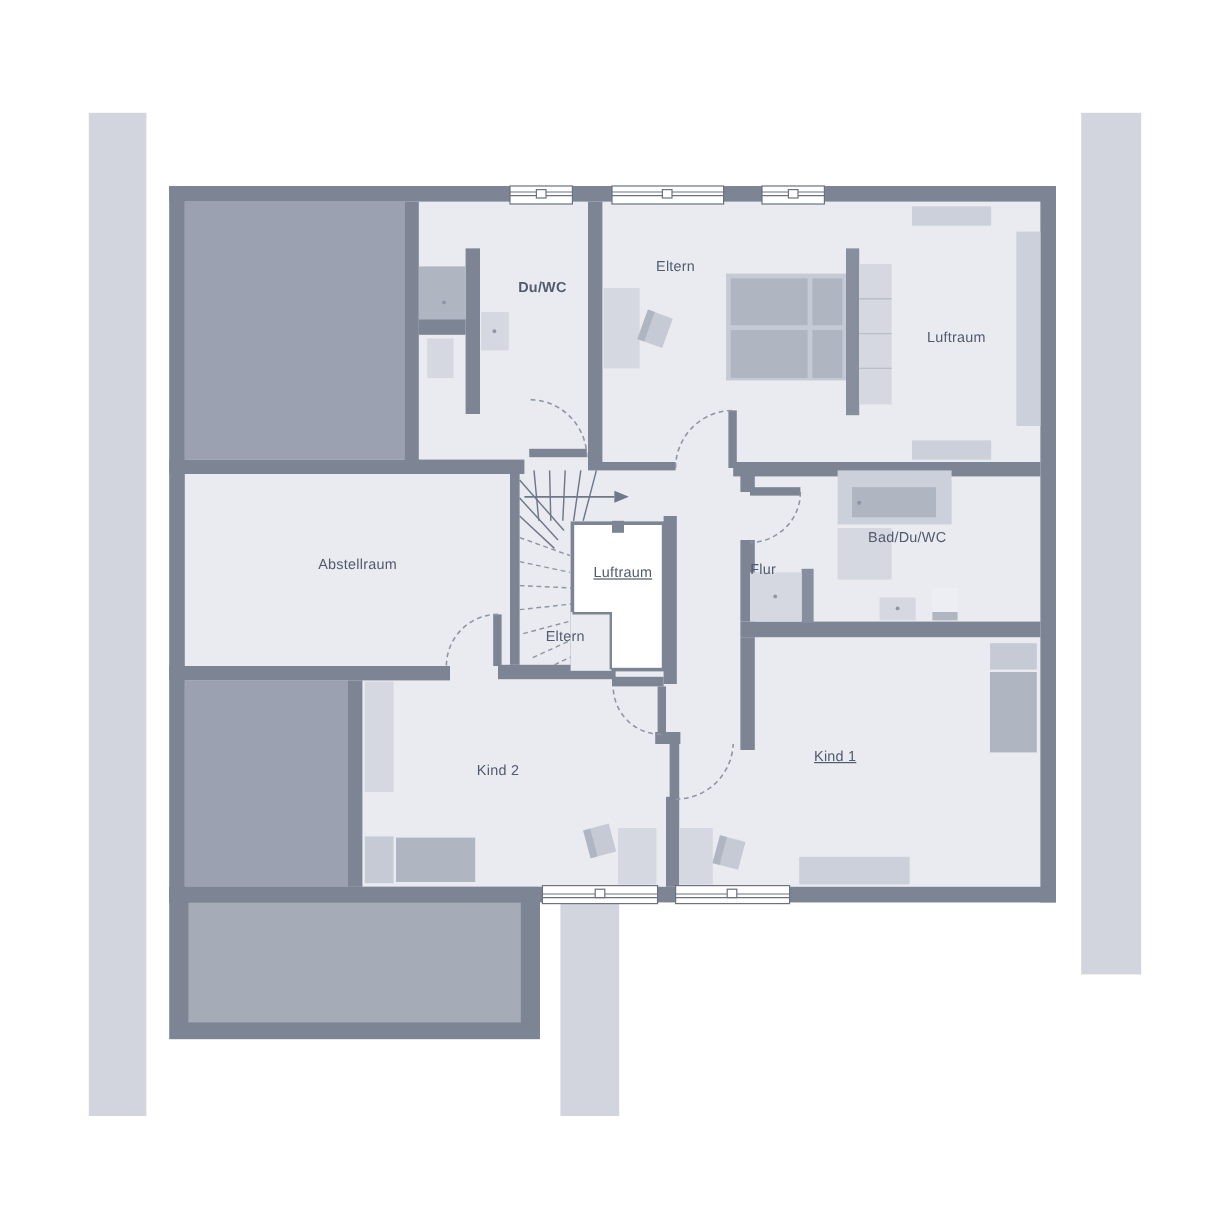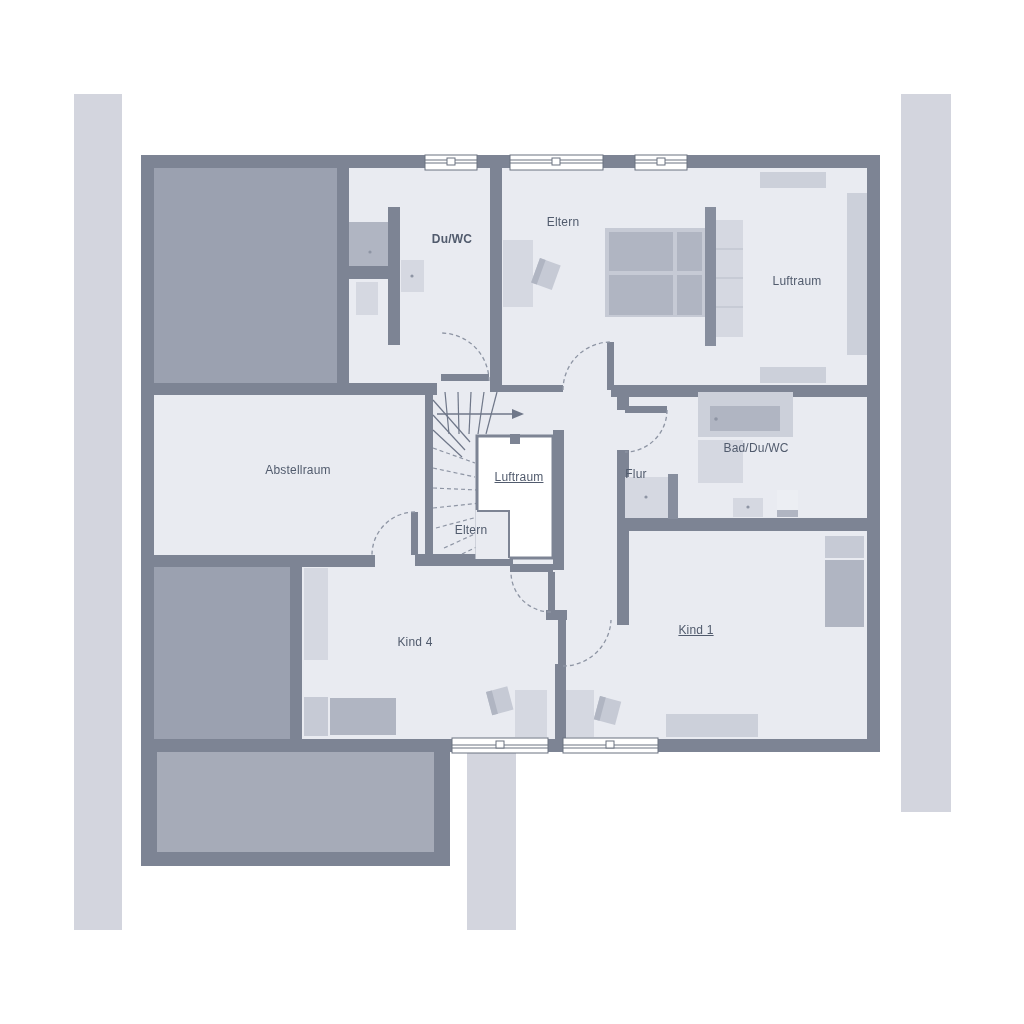--- a/index.html
+++ b/index.html
@@ -198,14 +198,14 @@
 
 <div class="room-label" style="left:452px;top:239px;font-weight:bold;">Du/WC</div>
 <div class="room-label" style="left:563px;top:222px;">Eltern</div>
 <div class="room-label" style="left:797px;top:281px;">Luftraum</div>
 <div class="room-label" style="left:298px;top:470px;text-align:right;">Abstellraum</div>
 <div class="room-label" style="left:519px;top:477px;text-decoration:underline;">Luftraum</div>
 <div class="room-label" style="left:588px;top:474px;margin-left:48px;">Flur</div>
 <div class="room-label" style="left:471px;top:530px;">Eltern</div>
 <div class="room-label" style="left:756px;top:448px;">Bad/Du/WC</div>
 <div class="room-label" style="left:696px;top:630px;text-decoration:underline;">Kind 1</div>
-<div class="room-label" style="left:415px;top:642px;">Kind 4</div>
+<div class="room-label" style="left:415px;top:642px;">Kind 2</div>
 </div>
 
 </body></html>

